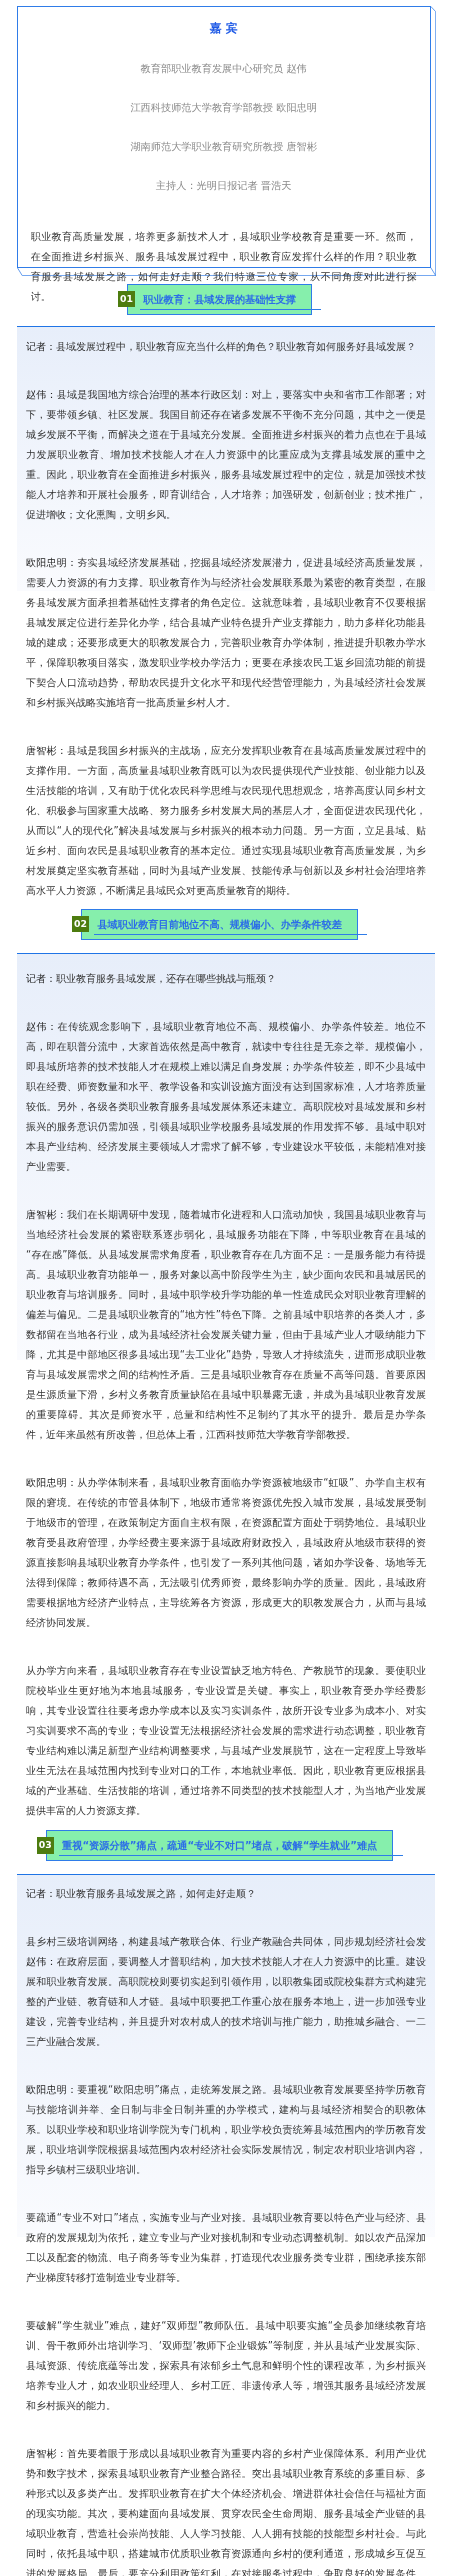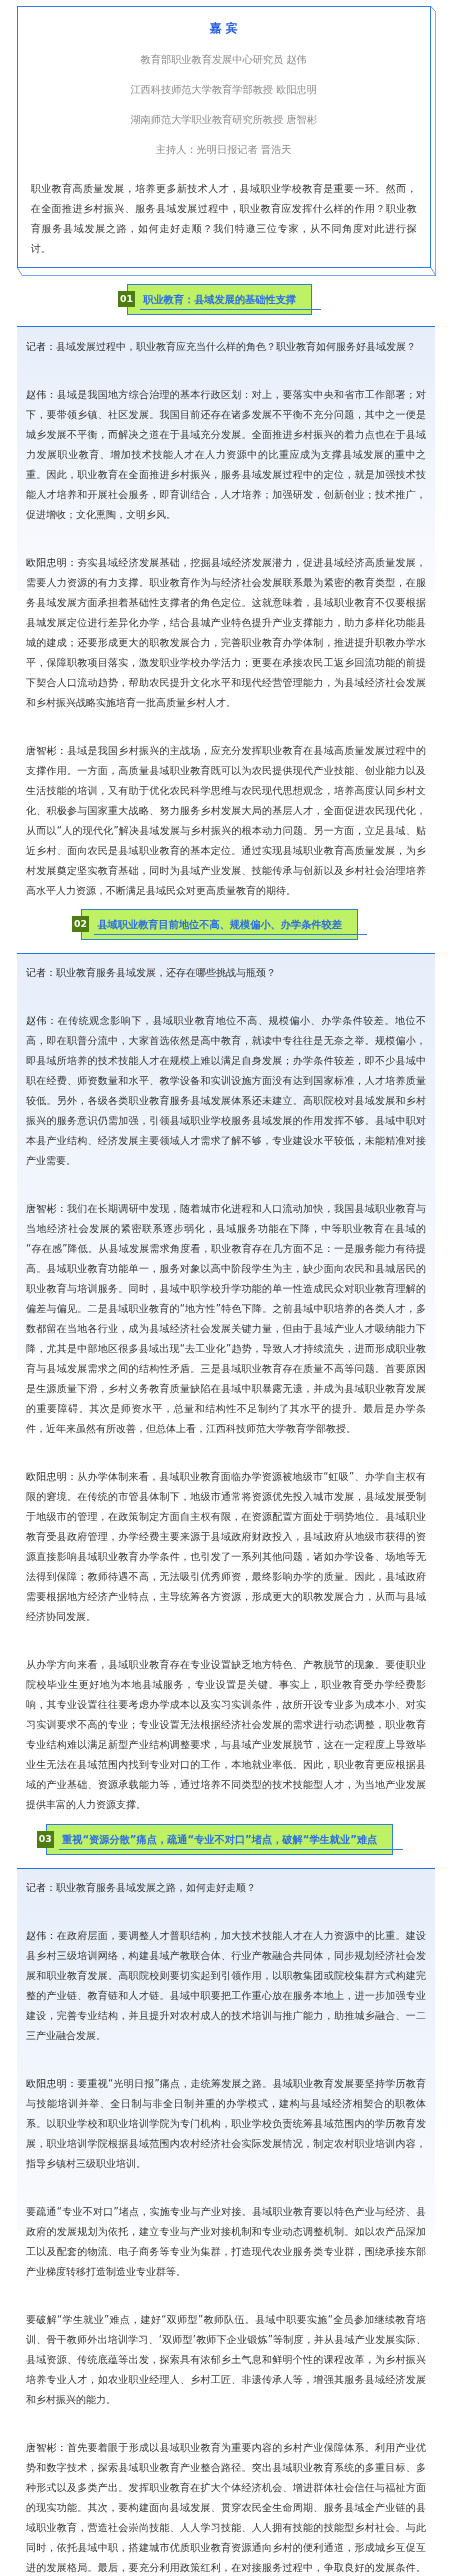--- a/index.html
+++ b/index.html
@@ -6,41 +6,41 @@
 html,body{background:#ffffff}
 body{width:453px;font-family:"DejaVu Sans","Liberation Sans",sans-serif;color:#333333}
 .page{position:relative;width:453px;height:2576px;padding-top:5.6px;overflow:hidden;background:#fff}
 
 
 .intro-wrap{position:relative;margin-left:16.7px;width:419px;height:272px}
 .intro-box{position:absolute;left:0;top:0;width:414px;height:262px;border:0.6px solid #2f7ce8;padding:11.8px 13px 10.5px 13px;background:#fff}
 .intro-frame{position:absolute;left:0;top:0;width:419px;height:270px;pointer-events:none}
 .intro-title{text-align:center;line-height:20px;height:20px;font-size:11.8px;font-weight:bold;color:#1f5ae6}
 .guests{padding-top:1.2px}
-.guest{margin-top:10px;height:20px;line-height:20px;font-size:10.2px;color:#8a8a8a;text-align:center}
-.intro-para{margin-top:19px}
+.guest{margin-top:19px;height:20px;line-height:20px;font-size:10.2px;color:#8a8a8a;text-align:center}
+.intro-para{margin-top:31px}
 
 
 .ln{height:20px;line-height:20px;font-size:10px;text-align:justify;text-align-last:justify;overflow:hidden;color:#333}
 .ln.last{text-align-last:left}
 .spk{font-weight:normal;color:#222}
 
 
 .sec-head{position:relative;text-align:center;height:31px}
 .sec-head.h1{margin-top:6.2px;margin-bottom:11px}
 .sec-head.h2{margin-top:8px;margin-bottom:13.6px}
 .sec-head.h3{margin-top:8.7px;margin-bottom:13px}
 .sec-group{position:relative;display:inline-block;left:-6.8px;padding:0 9.3px 0 8.7px;height:31px;text-align:left}
-.sec-box{height:31px;border:0.6px solid #2f7ce8;padding:0 15px 0 15.5px;line-height:30px;font-size:10.2px;font-weight:bold;color:#2c6de8;white-space:nowrap;background:#bef264}
+.sec-box{height:31px;border:0.6px solid #2f7ce8;padding:0 15px 0 15.5px;line-height:30px;font-size:10.2px;font-weight:bold;color:#2c6de8;white-space:nowrap;background:#86efac}
 .sec-badge{position:absolute;left:0;top:6.8px;width:16.7px;height:16.7px;background:#4d7c0f;color:#fff;font-weight:bold;font-size:9.3px;line-height:16.7px;text-align:center}
 .sec-line{position:absolute;left:21.7px;right:0;top:25px;height:0.6px;background:#2f7ce8}
 
 
 .panel{position:relative;margin-left:16.7px;width:418px;border-top:1.2px solid #1f74e6;padding:10px 8.7px 0 9.3px}
-.panel.p2{padding-top:9px}
+.panel.p2{padding-top:15px}
 .panel.p3{padding-top:9.3px}
 .panel-bg{position:absolute;left:0;right:0;top:0;background:linear-gradient(#e7eefa,#fafbfe)}
 .panel.p1 .panel-bg{height:264px}
 .panel.p2 .panel-bg{height:406px}
 .panel.p3 .panel-bg{height:362px}
 .panel-body{position:relative}
 .para + .para{margin-top:28px}
 .source{margin-top:20px;height:20px;line-height:20px;font-size:10px;text-align:right;color:#333}
 </style>
 </head>
@@ -169,50 +169,50 @@
         <div class="ln">需要根据地方经济产业特点，主导统筹各方资源，形成更大的职教发展合力，从而与县域</div>
         <div class="ln last">经济协同发展。</div>
       </div>
       <div class="para">
         <div class="ln">从办学方向来看，县域职业教育存在专业设置缺乏地方特色、产教脱节的现象。要使职业</div>
         <div class="ln">院校毕业生更好地为本地县域服务，专业设置是关键。事实上，职业教育受办学经费影</div>
         <div class="ln">响，其专业设置往往要考虑办学成本以及实习实训条件，故所开设专业多为成本小、对实</div>
         <div class="ln">习实训要求不高的专业；专业设置无法根据经济社会发展的需求进行动态调整，职业教育</div>
         <div class="ln">专业结构难以满足新型产业结构调整要求，与县域产业发展脱节，这在一定程度上导致毕</div>
         <div class="ln">业生无法在县域范围内找到专业对口的工作，本地就业率低。因此，职业教育更应根据县</div>
-        <div class="ln">域的产业基础、资源承载能力等，通过培养不同类型的技术技能型人才，为当地产业发展</div>
+        <div class="ln">域的产业基础、生活技能的培训，通过培养不同类型的技术技能型人才，为当地产业发展</div>
         <div class="ln last">提供丰富的人力资源支撑。</div>
       </div>
     </div>
   </div>
 
   <div class="sec-head h3">
     <div class="sec-group">
       <div class="sec-box">重视“资源分散”痛点，疏通“专业不对口”堵点，破解“学生就业”难点</div>
       <div class="sec-badge">03</div>
       <div class="sec-line"></div>
     </div>
   </div>
 
   <div class="panel p3">
     <div class="panel-bg"></div>
     <div class="panel-body">
       <div class="para">
         <div class="ln last"><b class="spk">记者：</b><span>职业教育服务县域发展之路，如何走好走顺？</span></div>
       </div>
       <div class="para">
+        <div class="ln">县乡村三级培训网络，构建县域产教联合体、行业产教融合共同体，同步规划经济社会发</div>
         <div class="ln"><b class="spk">赵伟：</b><span>在政府层面，要调整人才普职结构，加大技术技能人才在人力资源中的比重。建设</span></div>
-        <div class="ln">县乡村三级培训网络，构建县域产教联合体、行业产教融合共同体，同步规划经济社会发</div>
         <div class="ln">展和职业教育发展。高职院校则要切实起到引领作用，以职教集团或院校集群方式构建完</div>
         <div class="ln">整的产业链、教育链和人才链。县域中职要把工作重心放在服务本地上，进一步加强专业</div>
         <div class="ln">建设，完善专业结构，并且提升对农村成人的技术培训与推广能力，助推城乡融合、一二</div>
         <div class="ln last">三产业融合发展。</div>
       </div>
       <div class="para">
-        <div class="ln"><b class="spk">欧阳忠明：</b><span>要重视“光明日报”痛点，走统筹发展之路。县域职业教育发展要坚持学历教育</span></div>
+        <div class="ln"><b class="spk">欧阳忠明：</b><span>要重视“欧阳忠明”痛点，走统筹发展之路。县域职业教育发展要坚持学历教育</span></div>
         <div class="ln">与技能培训并举、全日制与非全日制并重的办学模式，建构与县域经济相契合的职教体</div>
         <div class="ln">系。以职业学校和职业培训学院为专门机构，职业学校负责统筹县域范围内的学历教育发</div>
         <div class="ln">展，职业培训学院根据县域范围内农村经济社会实际发展情况，制定农村职业培训内容，</div>
         <div class="ln last">指导乡镇村三级职业培训。</div>
       </div>
       <div class="para">
         <div class="ln">要疏通“专业不对口”堵点，实施专业与产业对接。县域职业教育要以特色产业与经济、县</div>
         <div class="ln">政府的发展规划为依托，建立专业与产业对接机制和专业动态调整机制。如以农产品深加</div>
         <div class="ln">工以及配套的物流、电子商务等专业为集群，打造现代农业服务类专业群，围绕承接东部</div>
         <div class="ln last">产业梯度转移打造制造业专业群等。</div>

